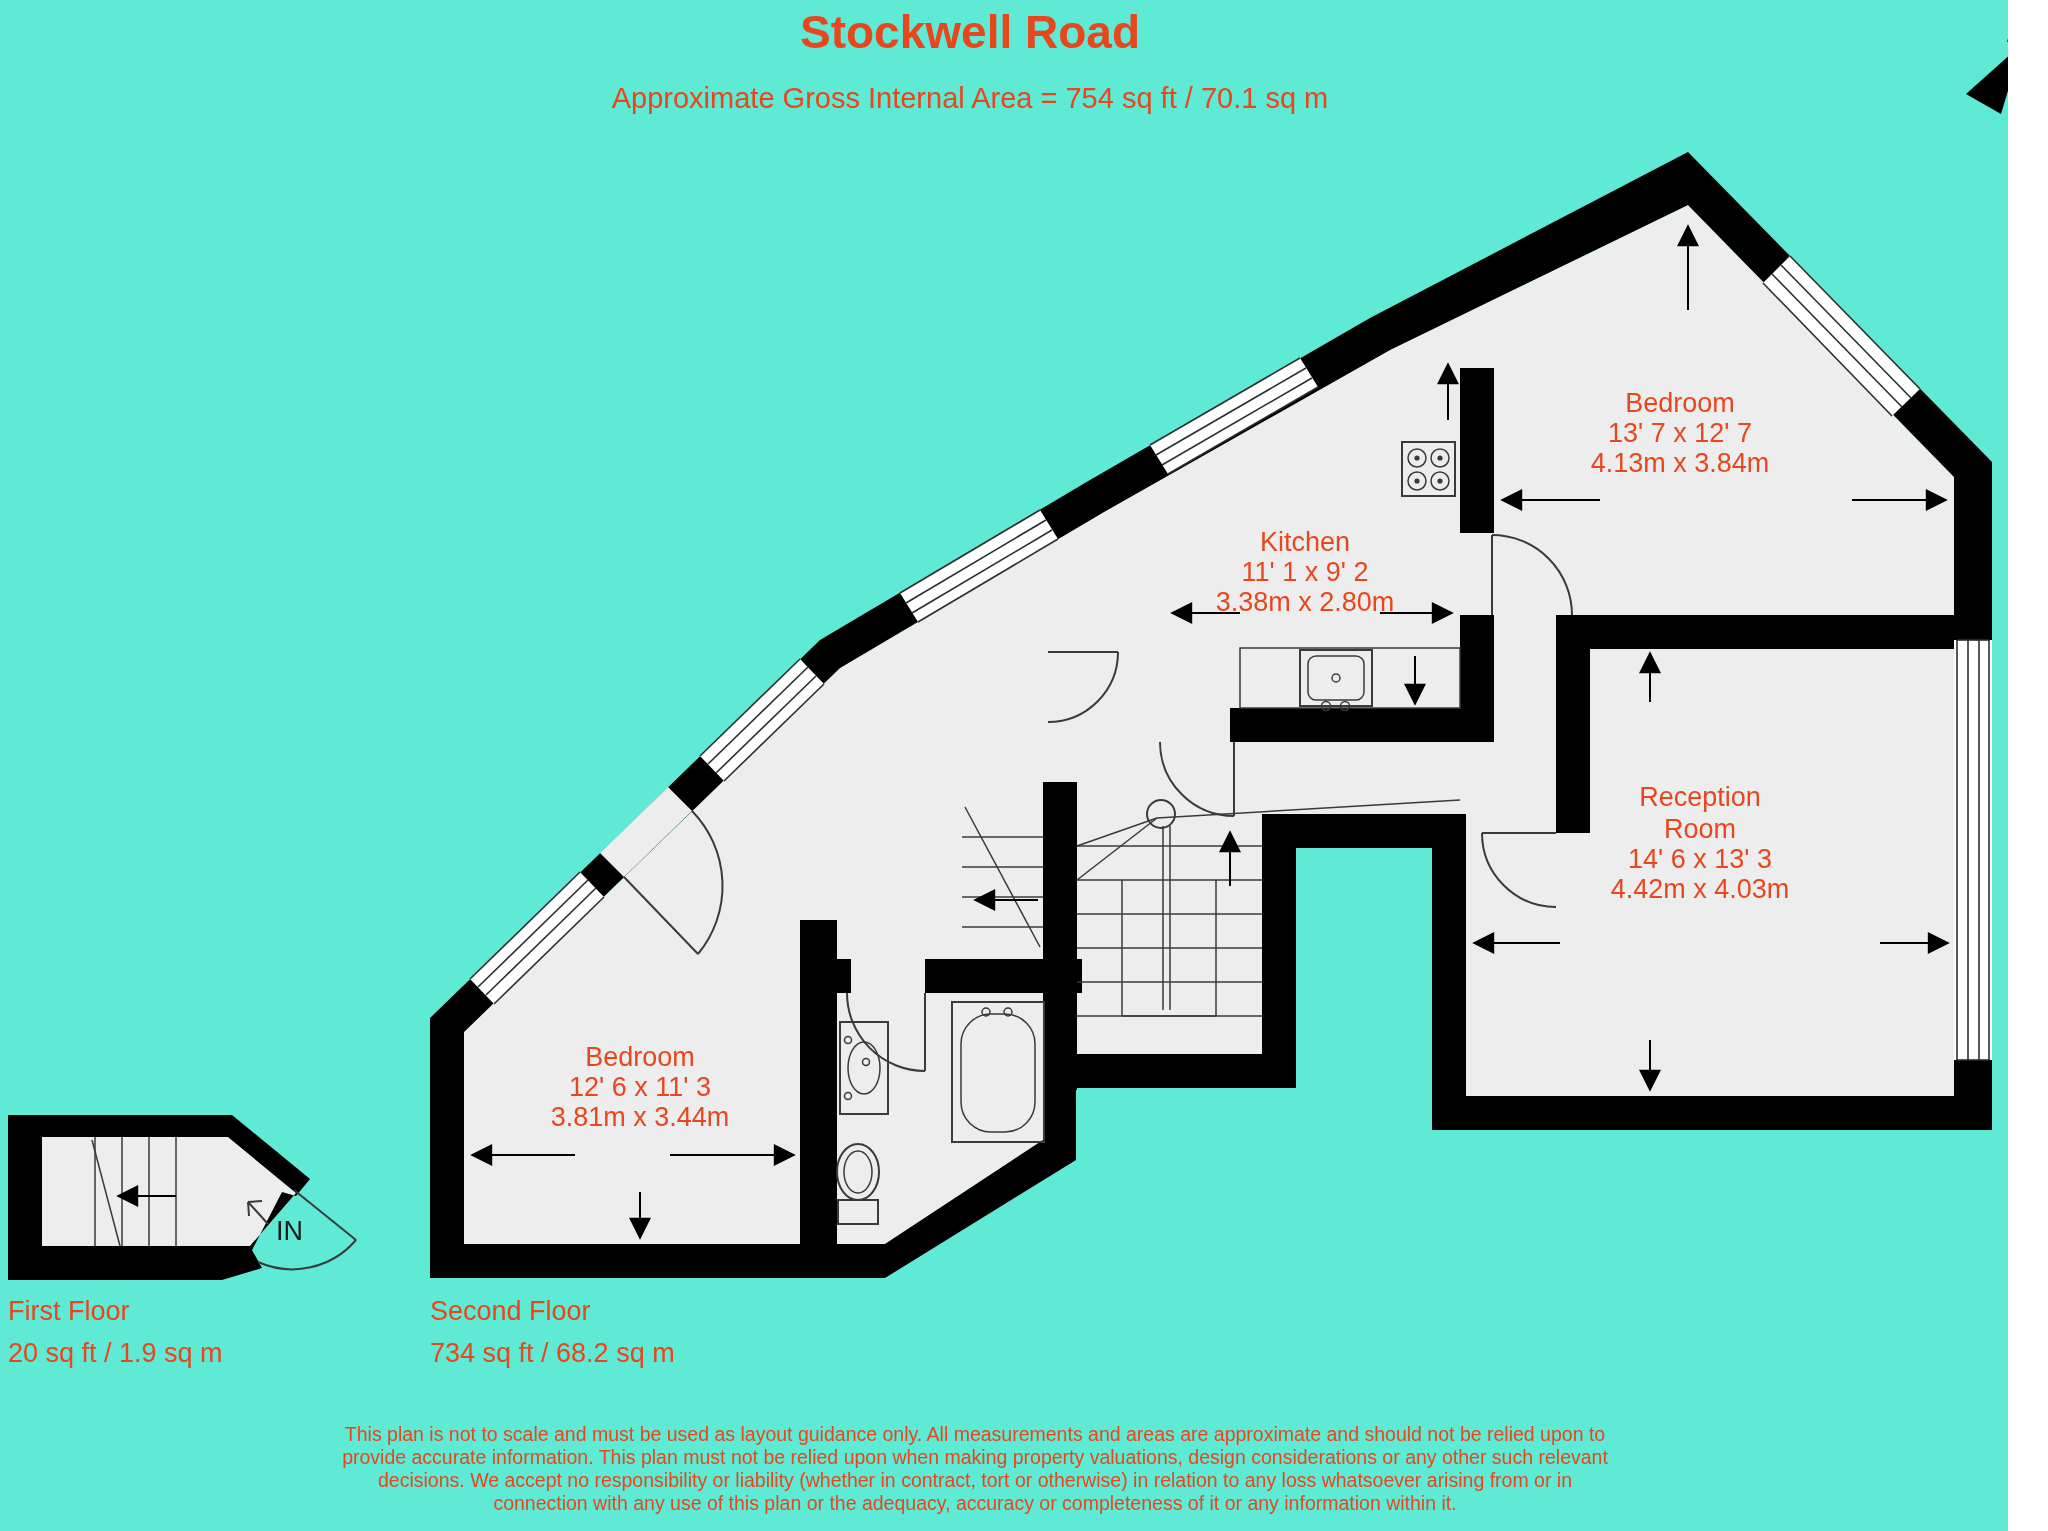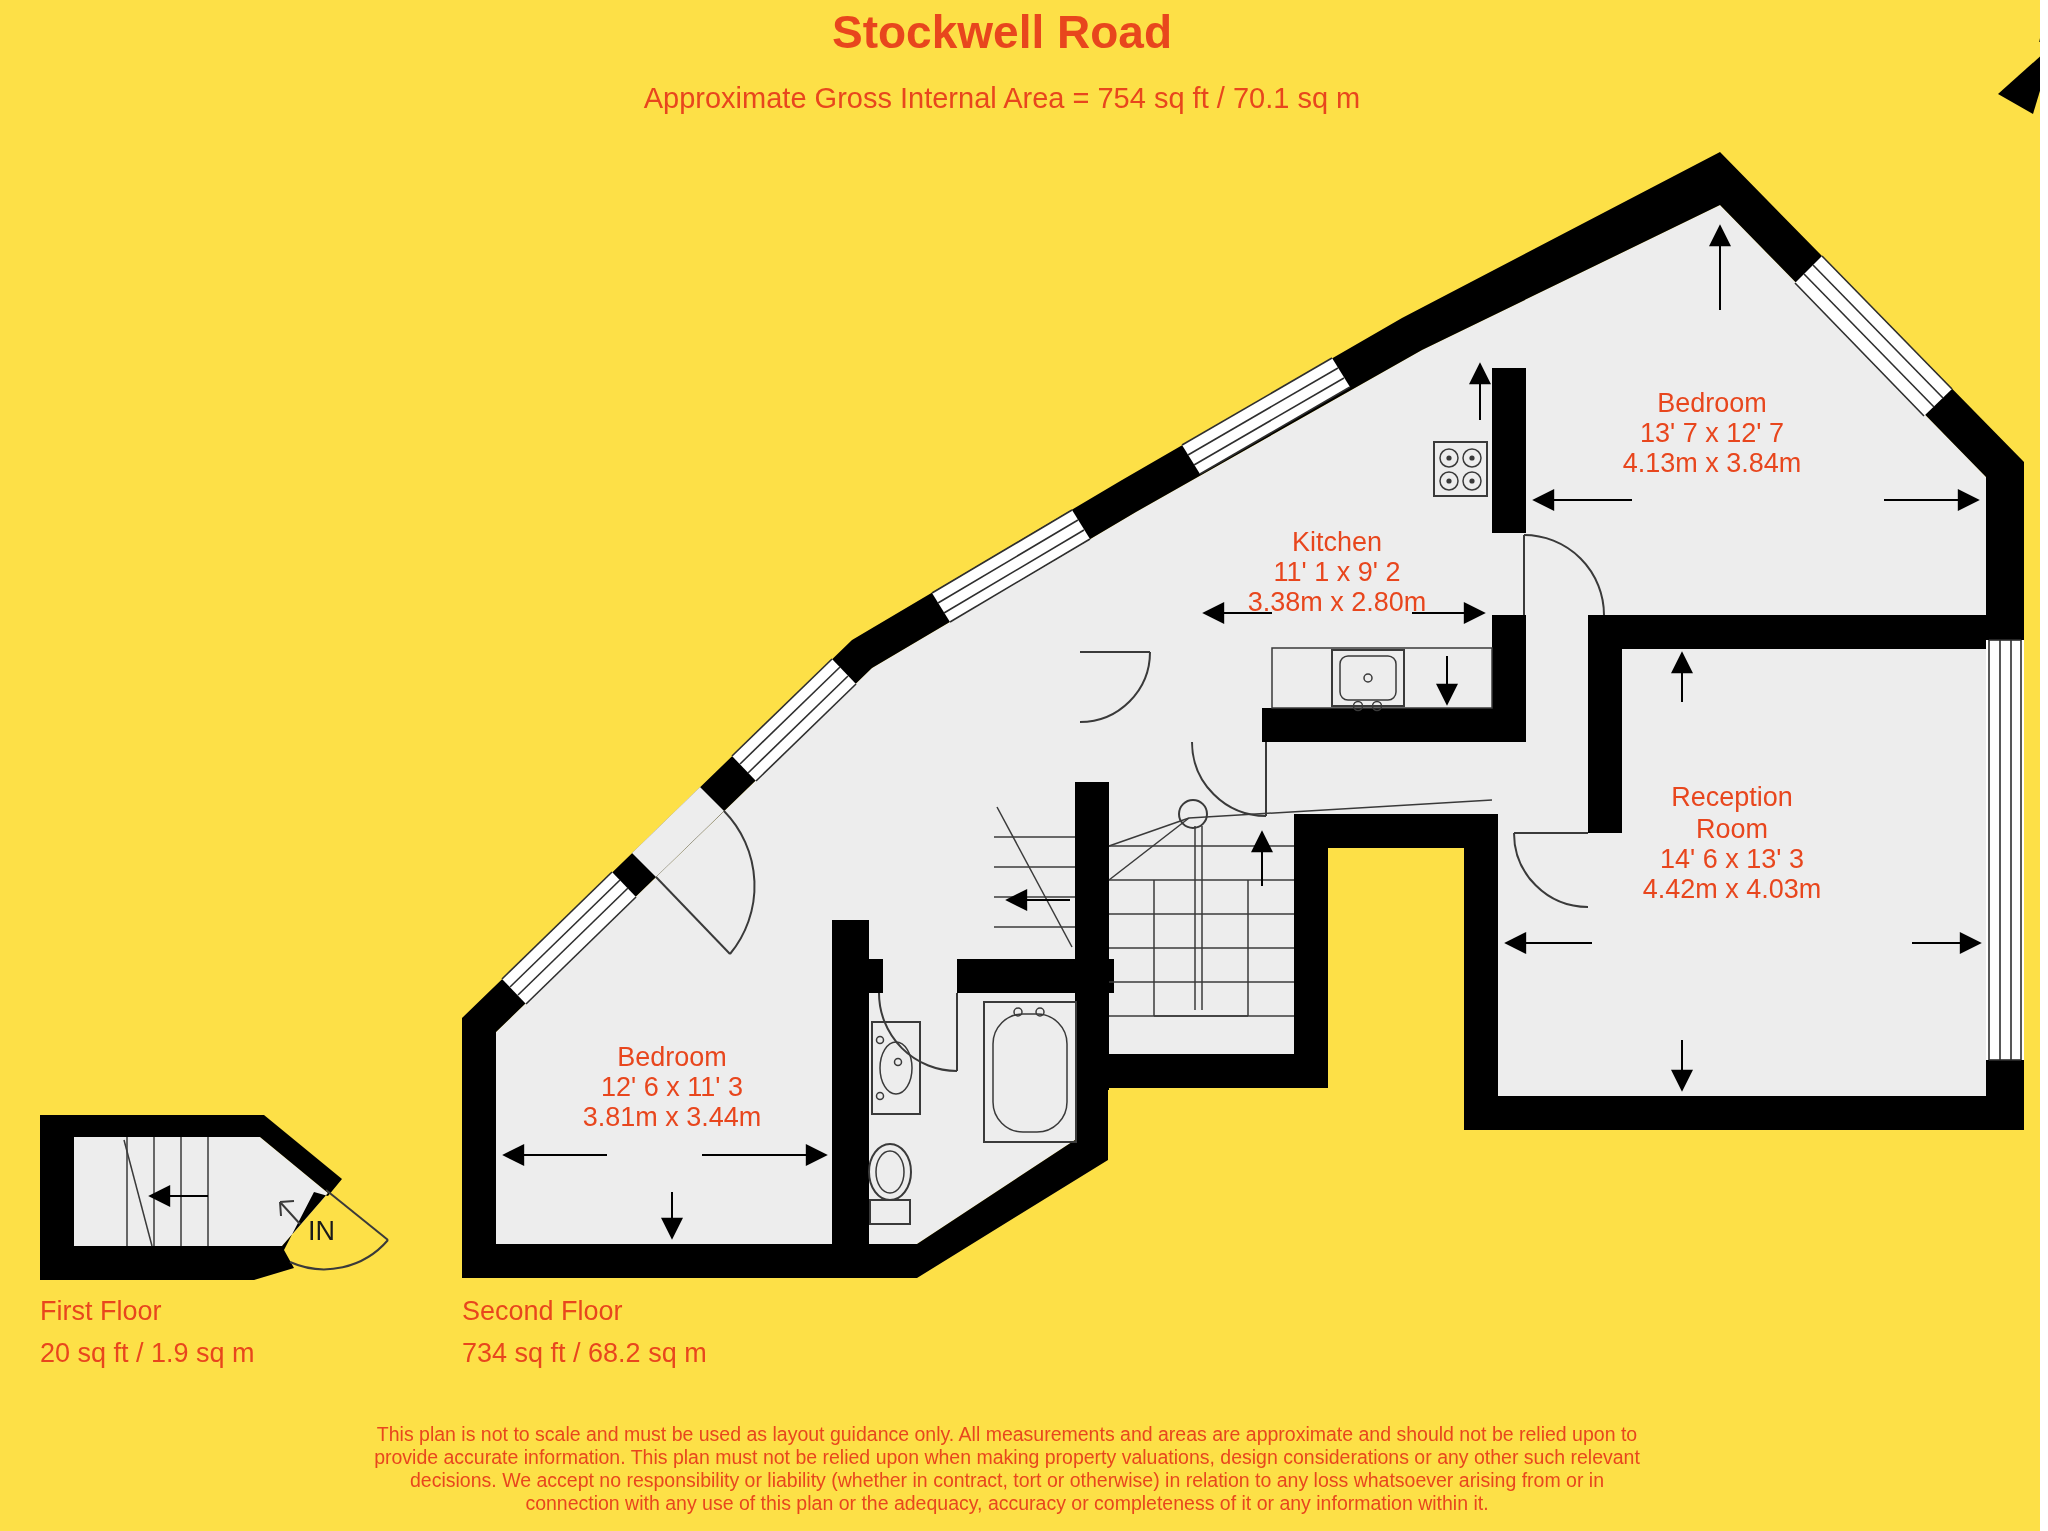--- a/index.html
+++ b/index.html
@@ -1,16 +1,16 @@
 <!DOCTYPE html>
 <html><head>
 <meta charset="utf-8">
 <style>
   html,body{margin:0;padding:0;background:#fff;}
-  .stage{width:2008px;height:1531px;position:relative;background:#fde047;overflow:hidden;padding-left:32px;}
+  .stage{width:2008px;height:1531px;position:relative;background:#5eead4;overflow:hidden;}
   svg{display:block;font-family:"Liberation Sans", sans-serif;}
   text{fill:#E8461D;}
   .ttl{font-size:46px;font-weight:bold;text-anchor:middle;}
   .sub{font-size:29px;text-anchor:middle;}
   .rm{font-size:27px;text-anchor:middle;}
   .flr{font-size:27px;text-anchor:start;}
   .disc{font-size:19.5px;text-anchor:middle;}
   .nlab{font-size:40px;font-style:italic;fill:#000;text-anchor:start;}
   .inlab{font-size:27px;fill:#1a1a1a;text-anchor:start;}
   .wall{fill:#000;stroke:none;}

